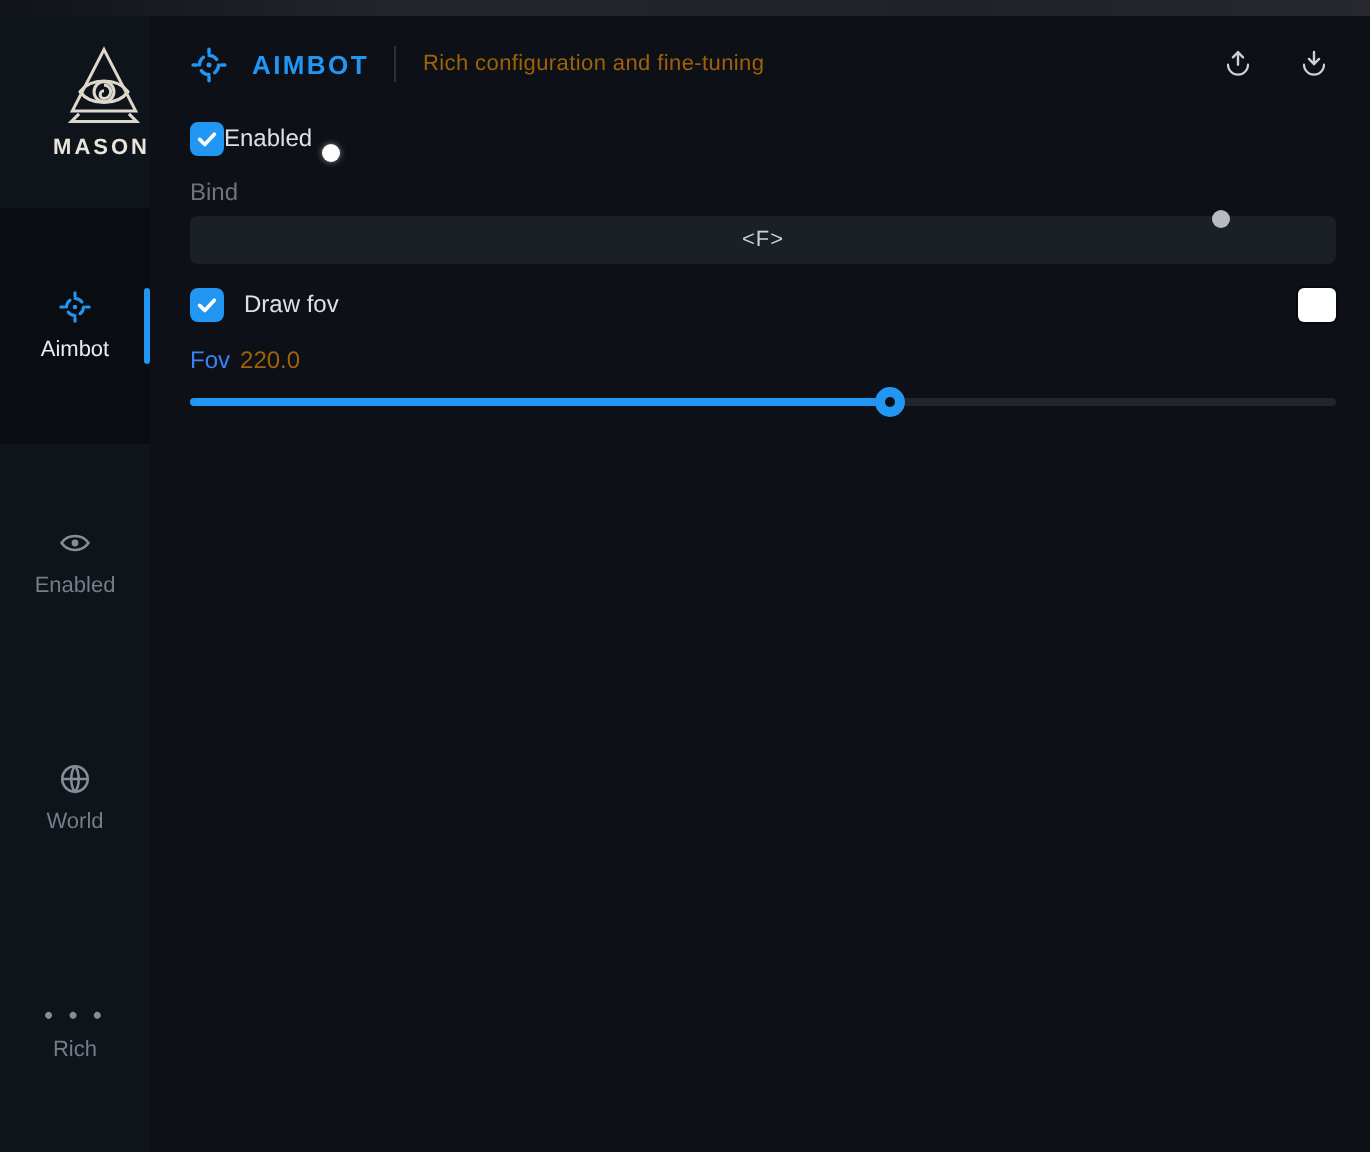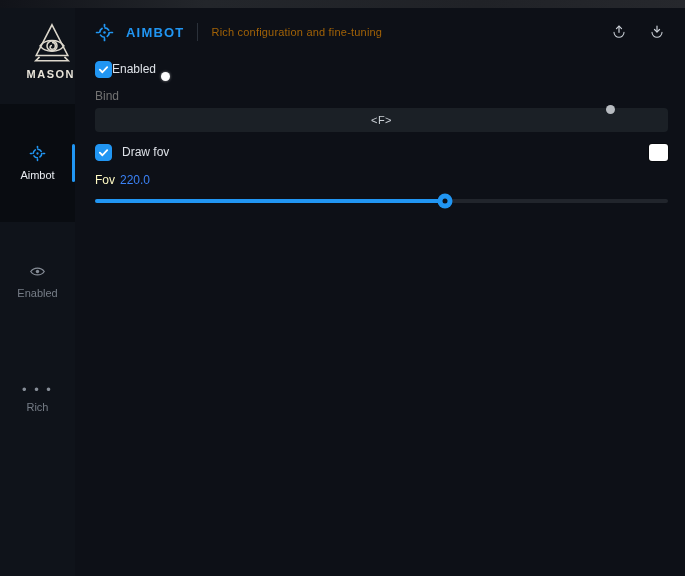--- a/index.html
+++ b/index.html
@@ -86,22 +86,22 @@
     position:relative;
   }
 
   .drawfov-row { margin-top:10px; height:20px; gap:10px; }
   .color-swatch {
     margin-left:auto; width:19px; height:17px; border-radius:3px; cursor:pointer;
     box-shadow:0 0 0 1px rgba(0,0,0,.4);
   }
 
   .fov-label-row { margin-top:11px; font-size:12px; display:flex; gap:5px; }
-  .fov-name { color:#fef9c3; }
-  .fov-value { color:#3b82f6; }
+  .fov-name { color:#3b82f6; }
+  .fov-value { color:#a16207; }
 
   .slider { margin-top:6px; position:relative; height:16px; display:flex; align-items:center; cursor:pointer; }
   .slider-track { width:100%; height:4px; background:#21252c; border-radius:2px; position:relative; }
   .slider-fill { position:absolute; left:0; top:0; height:4px; background:#2196f3; border-radius:2px; }
   .slider-handle {
     position:absolute; top:50%; transform:translate(-50%,-50%);
     width:15px; height:15px; border-radius:50%; background:#2196f3;
     display:flex; align-items:center; justify-content:center;
   }
   .slider-handle::after { content:""; width:5px; height:5px; border-radius:50%; background:#0d1017; }
@@ -142,20 +142,28 @@
   </div>
 
   <div class="nav-item">
     <svg viewBox="0 0 24 24" fill="none" stroke-width="1.8">
       <path d="M2.5 12 C7 5.5 17 5.5 21.5 12 C17 18.5 7 18.5 2.5 12 Z"></path>
       <circle cx="12" cy="12" r="2.4" fill="#868d97" stroke="none"></circle>
     </svg>
     <span>Enabled</span>
   </div>
 
+  <div class="nav-item">
+    <svg viewBox="0 0 24 24" fill="none" stroke-width="1.8">
+      <circle cx="12" cy="12" r="9"></circle>
+      <path d="M3 12 H21"></path>
+      <path d="M12 3 C8.5 7 8.5 17 12 21 C15.5 17 15.5 7 12 3"></path>
+    </svg>
+    <span>World</span>
+  </div>
 
   <div class="nav-item">
     <span class="ellipsis-glyph">•&nbsp;•&nbsp;•</span>
     <span>Rich</span>
   </div>
 </nav>
 
 <main class="main">
 
   <div class="header-row">

